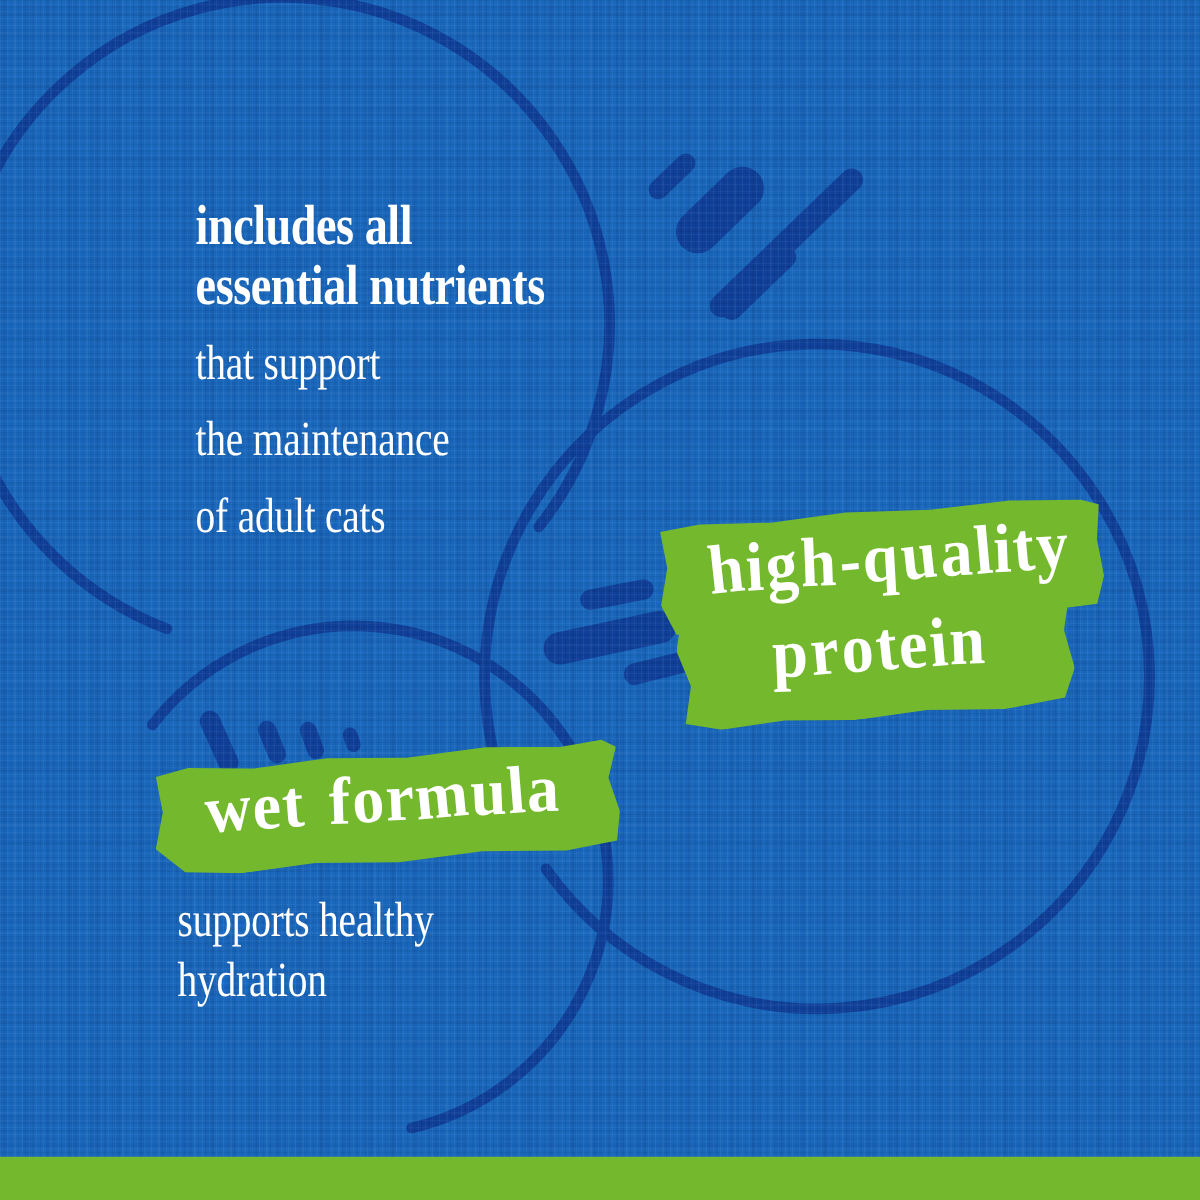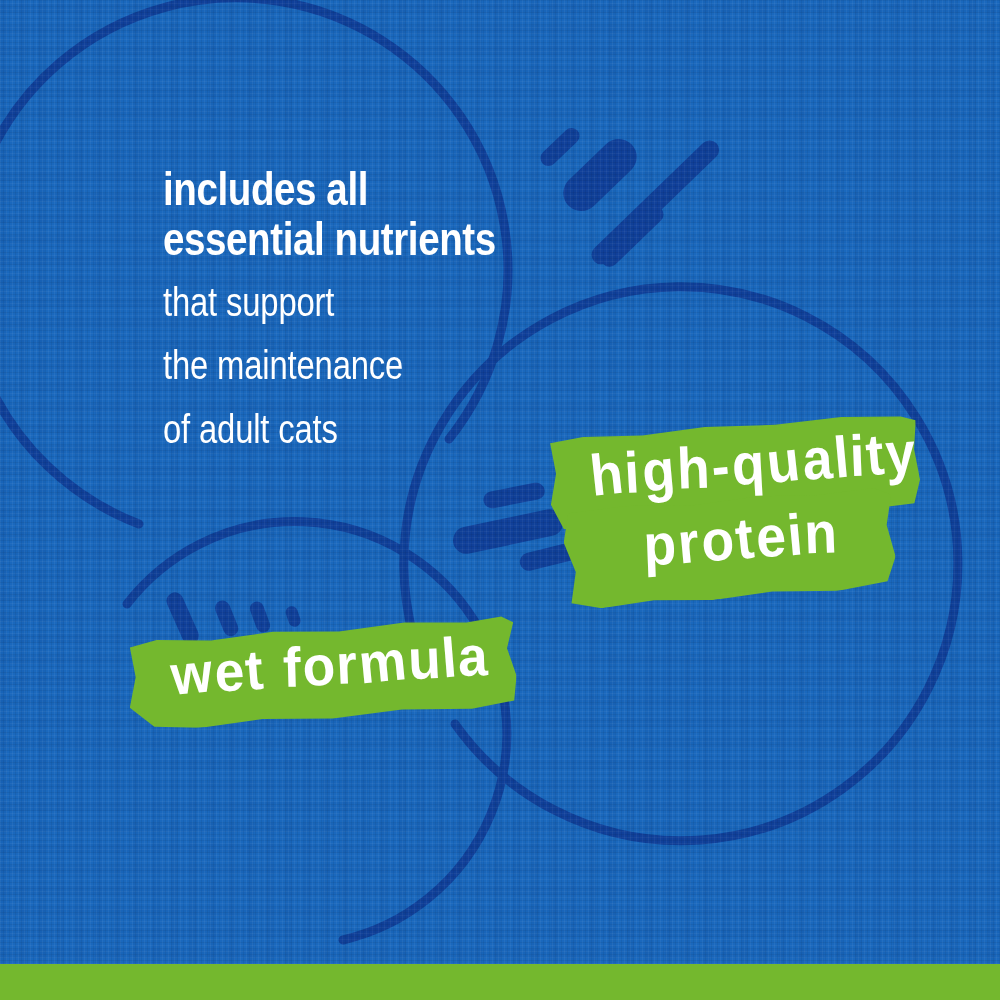--- a/index.html
+++ b/index.html
@@ -7,21 +7,21 @@
     margin: 0;
     padding: 0;
     background: #0e4f9c;
   }
   #stage {
     position: relative;
     width: 1000px;
     height: 1000px;
     overflow: hidden;
     background: #1a68bd;
-    font-family: Liberation Sans, sans-serif;
+    font-family: Liberation Serif, serif;
   }
 
   
   #texture {
     position: absolute;
     inset: 0;
     pointer-events: none;
     z-index: 3;
     opacity: .55;
     background-image:
@@ -253,16 +253,20 @@
   </div>
 
 
   <div class="banner" id="banner-wet">
     <div class="slab"></div>
     <div class="label">
       <span class="ch" style="transform:rotate(-2deg) scaleX(.95)">w</span><span class="ch" style="transform:rotate(1deg) scaleX(.95)">e</span><span class="ch" style="transform:rotate(-1deg) scaleX(.95)">t</span><span class="ch" style="display:inline-block;width:20px"></span><span class="ch" style="transform:rotate(2deg) scaleX(.95)">f</span><span class="ch" style="transform:rotate(-1deg) scaleX(.95)">o</span><span class="ch" style="transform:rotate(1deg) scaleX(.95)">r</span><span class="ch" style="transform:rotate(-2deg) scaleX(.95)">m</span><span class="ch" style="transform:rotate(1deg) scaleX(.95)">u</span><span class="ch" style="transform:rotate(-1deg) scaleX(.95)">l</span><span class="ch" style="transform:rotate(2deg) scaleX(.95)">a</span>
     </div>
   </div>
 
+  <div class="textblock" id="hydration-block">
+    <div class="sub">supports healthy</div>
+    <div class="sub">hydration</div>
+  </div>
 
   <div id="bottom-band"></div>
 
 </div>
 
 </body></html>

